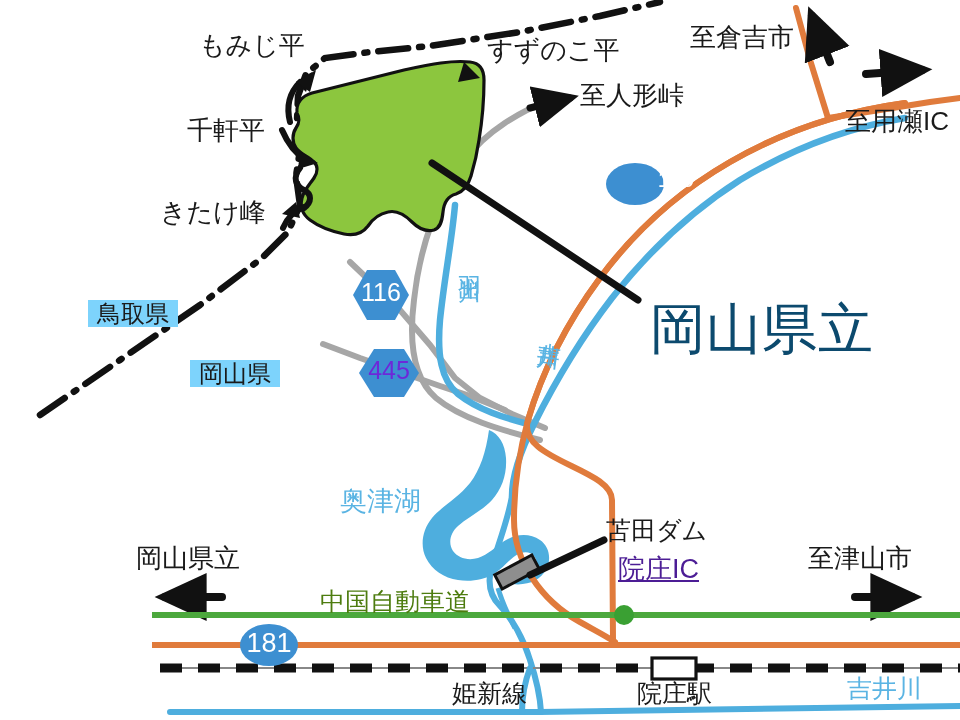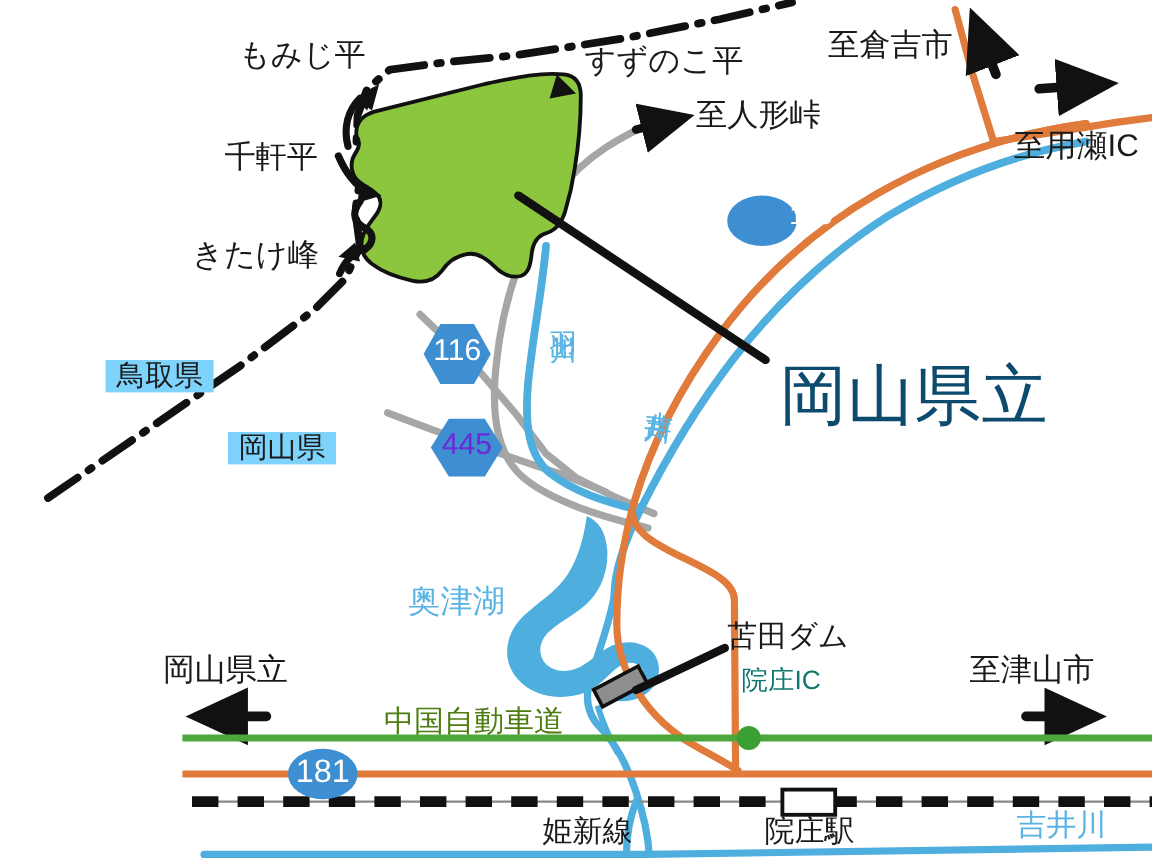--- a/index.html
+++ b/index.html
@@ -28,21 +28,21 @@
     line-height: 1.05;
     color: #1a1a1a;
     font-family: "Liberation Sans", "DejaVu Sans", sans-serif;
   }
   .lbl-peak   { font-size: 26px; }
   .lbl-dir    { font-size: 26px; }
   .lbl-pref   { font-size: 24px; background: #7dd3fc; padding: 1px 9px; }
   .lbl-river  { font-size: 23px; color: #5ab4e3; writing-mode: vertical-rl; text-orientation: upright; letter-spacing: 2px; }
   .lbl-lake   { font-size: 27px; color: #5ab4e3; }
   .lbl-exp    { font-size: 25px; color: #4d7c0f; }
-  .lbl-ic     { font-size: 22px; color: #0f766e; }
+  .lbl-ic     { font-size: 27px; color: #4c1d95; text-decoration: underline; }
   .lbl-rail   { font-size: 25px; }
   .lbl-sta    { font-size: 25px; }
   .lbl-dam    { font-size: 25px; }
   .title-red  { position: absolute; font-size: 55px; color: #0c4a6e; line-height: 1.22; letter-spacing: 1px; font-family: "Liberation Sans", "DejaVu Sans", sans-serif; }
 </style>
 </head>
 <body>
 
 <div id="map-root">
 

